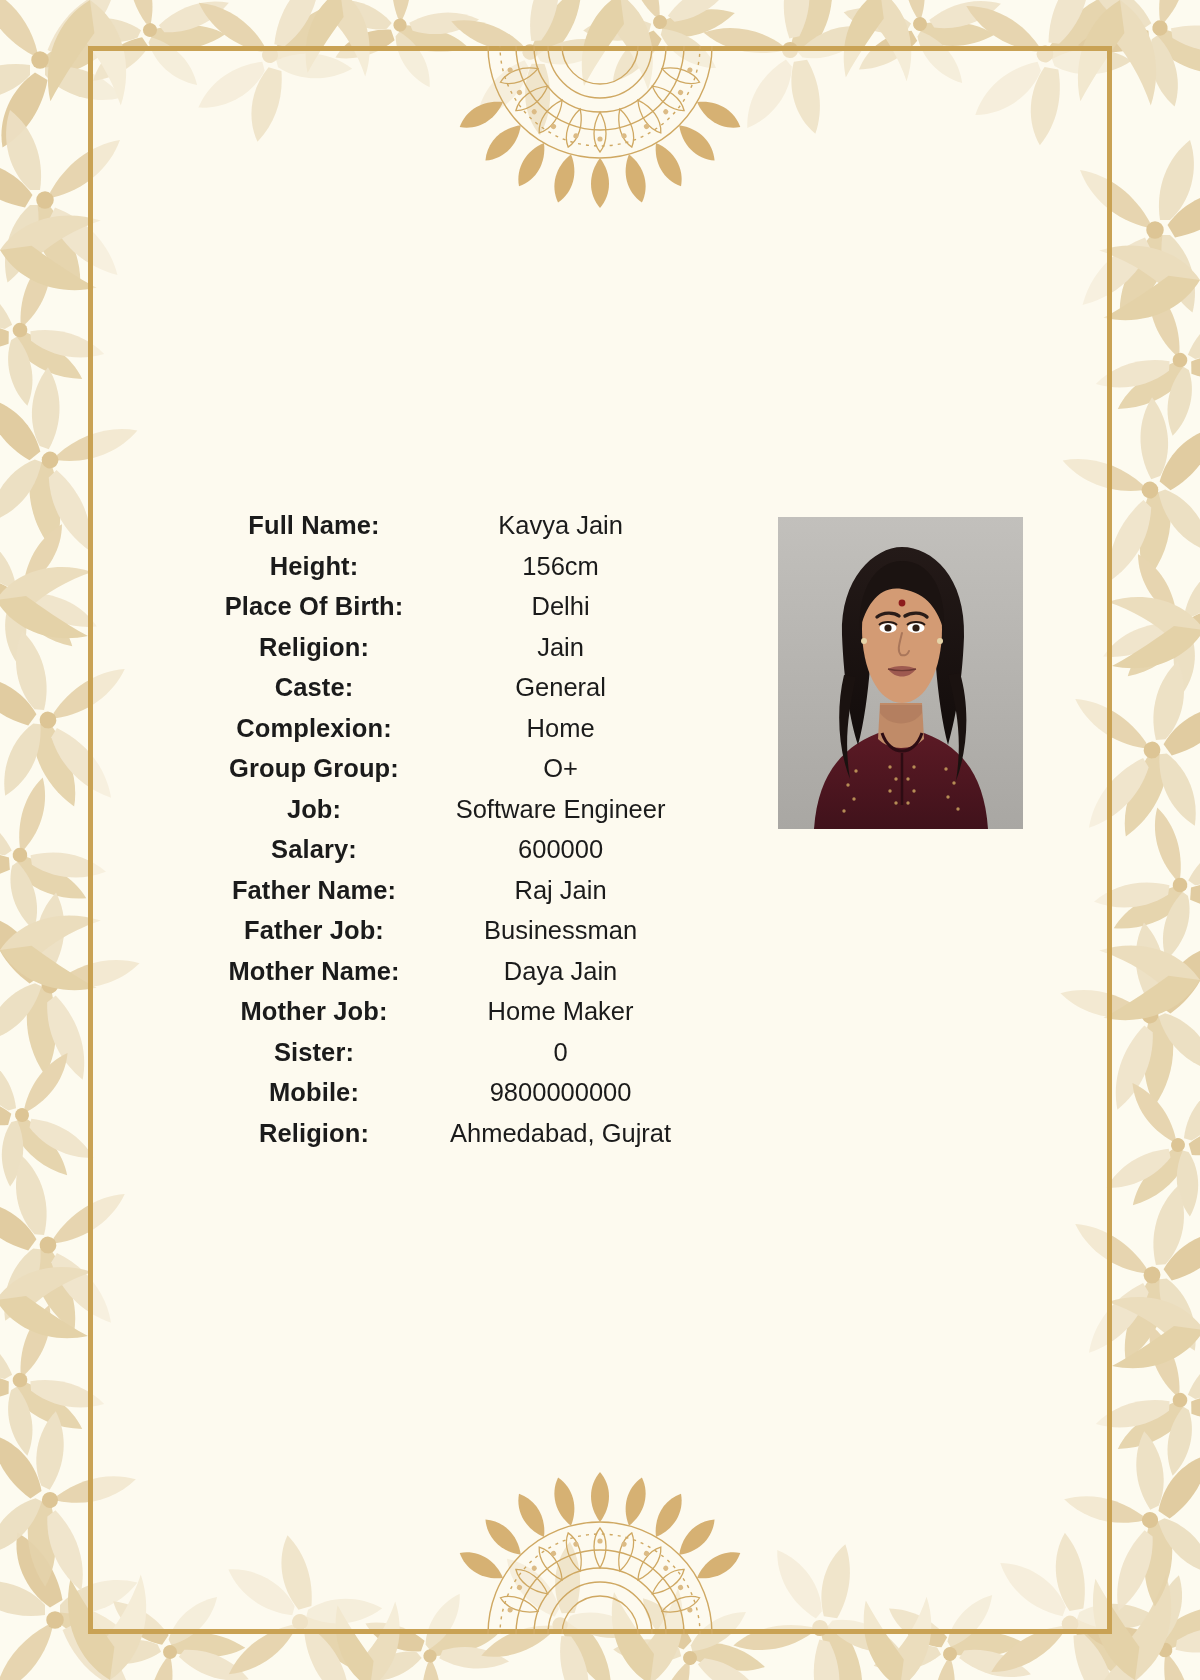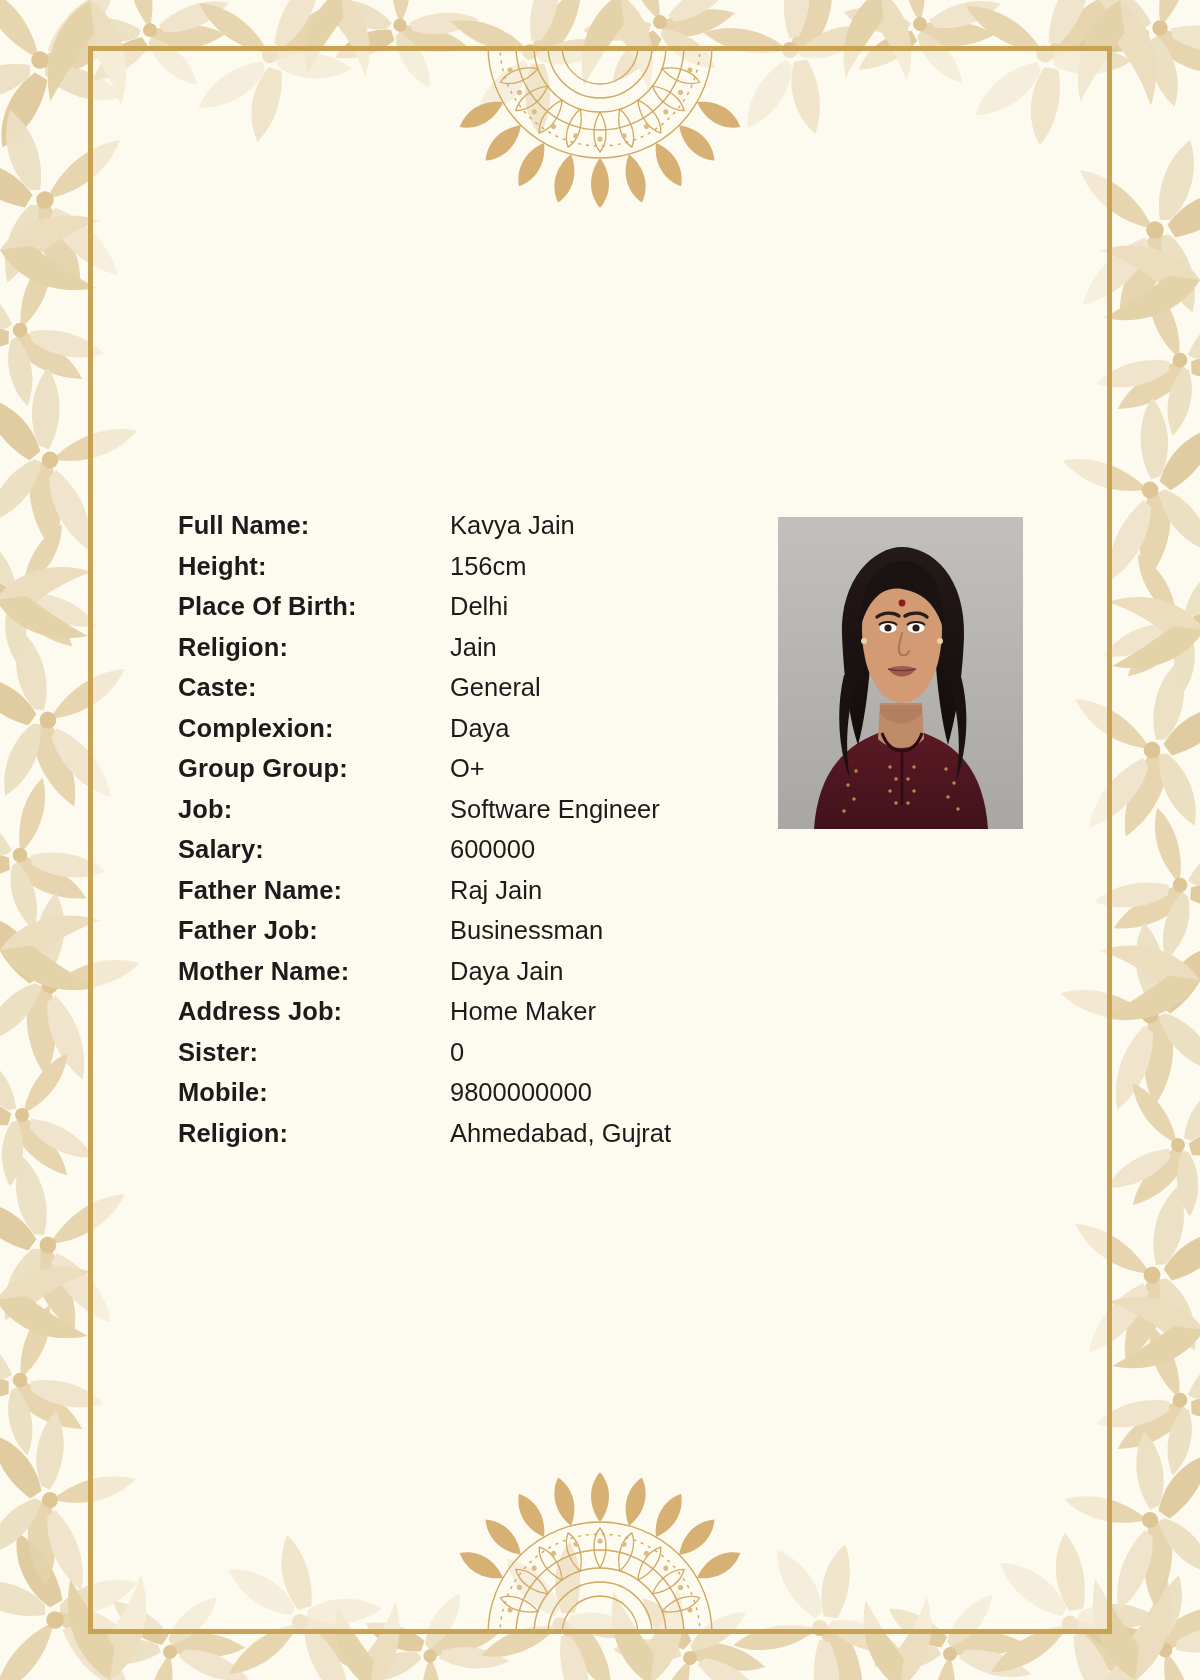--- a/index.html
+++ b/index.html
@@ -51,20 +51,21 @@
   .mandala.top { top: 46px; }
   .mandala.bottom { bottom: 46px; }
   .mandala svg { display: block; }
 
   
   .content {
     position: absolute;
     left: 178px;
     top: 505px;
     right: 120px;
+    text-align: center;
   }
   .detail-table {
     border-collapse: collapse;
   }
   .detail-table td {
     font-size: 25.5px;
     line-height: 40.5px;
     color: #1b1b1b;
     vertical-align: top;
     padding: 0;
@@ -322,21 +323,21 @@
         <tr>
           <td class="label">Religion:</td>
           <td class="value">Jain</td>
         </tr>
         <tr>
           <td class="label">Caste:</td>
           <td class="value">General</td>
         </tr>
         <tr>
           <td class="label">Complexion:</td>
-          <td class="value">Daya</td>
+          <td class="value">Home</td>
         </tr>
         <tr>
           <td class="label">Group Group:</td>
           <td class="value">O+</td>
         </tr>
         <tr>
           <td class="label">Job:</td>
           <td class="value">Software Engineer</td>
         </tr>
         <tr>
@@ -349,21 +350,21 @@
         </tr>
         <tr>
           <td class="label">Father Job:</td>
           <td class="value">Businessman</td>
         </tr>
         <tr>
           <td class="label">Mother Name:</td>
           <td class="value">Daya Jain</td>
         </tr>
         <tr>
-          <td class="label">Address Job:</td>
+          <td class="label">Mother Job:</td>
           <td class="value">Home Maker</td>
         </tr>
         <tr>
           <td class="label">Sister:</td>
           <td class="value">0</td>
         </tr>
         <tr>
           <td class="label">Mobile:</td>
           <td class="value">9800000000</td>
         </tr>

